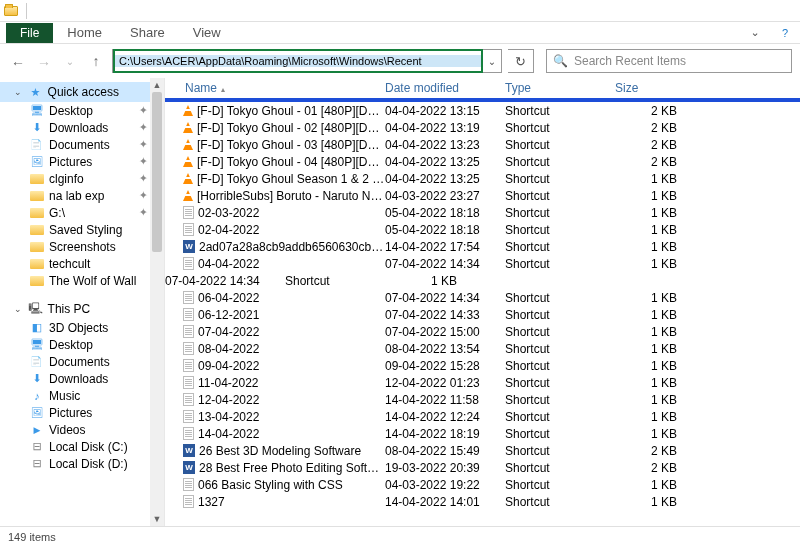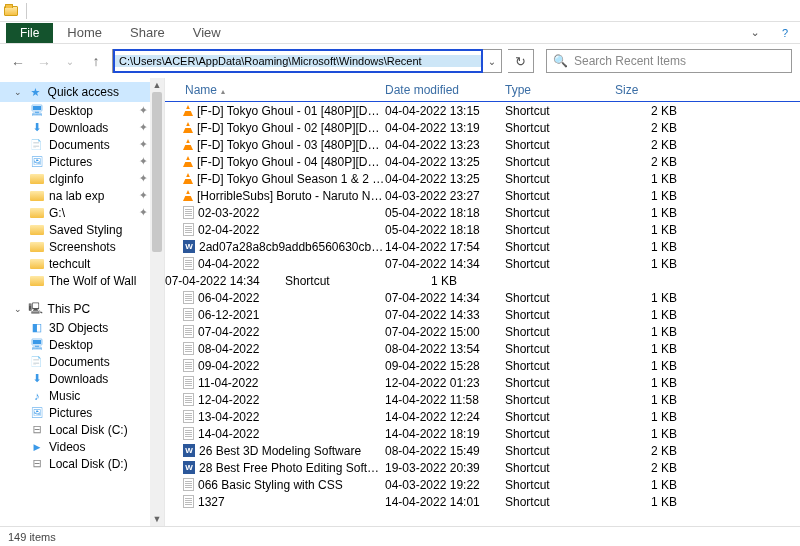--- a/index.html
+++ b/index.html
@@ -57,21 +57,21 @@
     .ic-music { color: #3b99e8; } .ic-music::before { content: "♪"; }
     .ic-vid { color: #3b99e8; } .ic-vid::before { content: "▶"; font-size: 9px; }
     .ic-folder { width: 14px; height: 10px; background: linear-gradient(#ffe9a6, #f5c044); border-radius: 1px; display: inline-block; }
     .ic-thispc { color: #555; } .ic-thispc::before { content: "🖳"; font-size: 11px; }
     .ic-3d { color: #3b99e8; } .ic-3d::before { content: "◧"; }
     .ic-disk { color: #888; } .ic-disk::before { content: "⊟"; font-size: 11px; }
     .caret { font-size: 9px; color: #555; margin-right: 2px; }
     
     
     .files { flex: 1; display: flex; flex-direction: column; }
-    .fheader { display: flex; height: 24px; align-items: center; border-bottom: 1px solid #1d4ed8; color: #3b6ea5; font-size: 12px; }
+    .fheader { display: flex; height: 24px; align-items: center; border-bottom: 4px solid #1d4ed8; color: #3b6ea5; font-size: 12px; }
     .col-name { width: 220px; padding-left: 20px; }
     .col-date { width: 120px; }
     .col-type { width: 110px; }
     .col-size { width: 70px; text-align: left; }
     .sort { font-size: 8px; margin-left: 4px; color: #888; }
     
     .flist { flex: 1; overflow: hidden; position: relative; }
     .frow { display: flex; align-items: center; height: 17px; font-size: 12px; color: #000; }
     .fname { width: 220px; padding-left: 18px; display: flex; align-items: center; gap: 4px; white-space: nowrap; overflow: hidden; text-overflow: ellipsis; }
     .fname-text { overflow: hidden; text-overflow: ellipsis; white-space: nowrap; }
@@ -109,21 +109,21 @@
   <div class="ribbon-ctrl">⌄</div>
   <div class="ribbon-ctrl" style="color:#1979ca;">?</div>
 </div>
 
 <div class="navbar">
   <div class="nav-arrow">←</div>
   <div class="nav-arrow disabled">→</div>
   <div class="nav-arrow disabled" style="font-size:10px;">⌄</div>
   <div class="nav-arrow">↑</div>
   <div class="addr-outer">
-    <div class="addr-wrap" style="border:2px solid #1d4ed8;">
+    <div class="addr-wrap" style="border:2px solid #15803d;">
       <input class="addr-input" value="C:\Users\ACER\AppData\Roaming\Microsoft\Windows\Recent" style="">
     </div>
     <div class="addr-drop">⌄</div>
   </div>
   <div class="refresh">↻</div>
   <div class="search-box">
     <span class="search-icon-g">🔍</span>
     <span>Search Recent Items</span>
   </div>
 </div>
@@ -216,26 +216,26 @@
           </div>
           <div class="side-item">
             <span class="ic ic-music"></span>
             <span>Music</span>
           </div>
           <div class="side-item">
             <span class="ic ic-pic"></span>
             <span>Pictures</span>
           </div>
           <div class="side-item">
+            <span class="ic ic-vid"></span>
+            <span>Videos</span>
+          </div>
+          <div class="side-item">
             <span class="ic ic-disk"></span>
             <span>Local Disk (C:)</span>
-          </div>
-          <div class="side-item">
-            <span class="ic ic-vid"></span>
-            <span>Videos</span>
           </div>
           <div class="side-item">
             <span class="ic ic-disk"></span>
             <span>Local Disk (D:)</span>
           </div>
         </div>
     </div>
     <div class="side-scroll">
       <div class="side-scroll-btn">▲</div>
       <div class="side-scroll-track">

